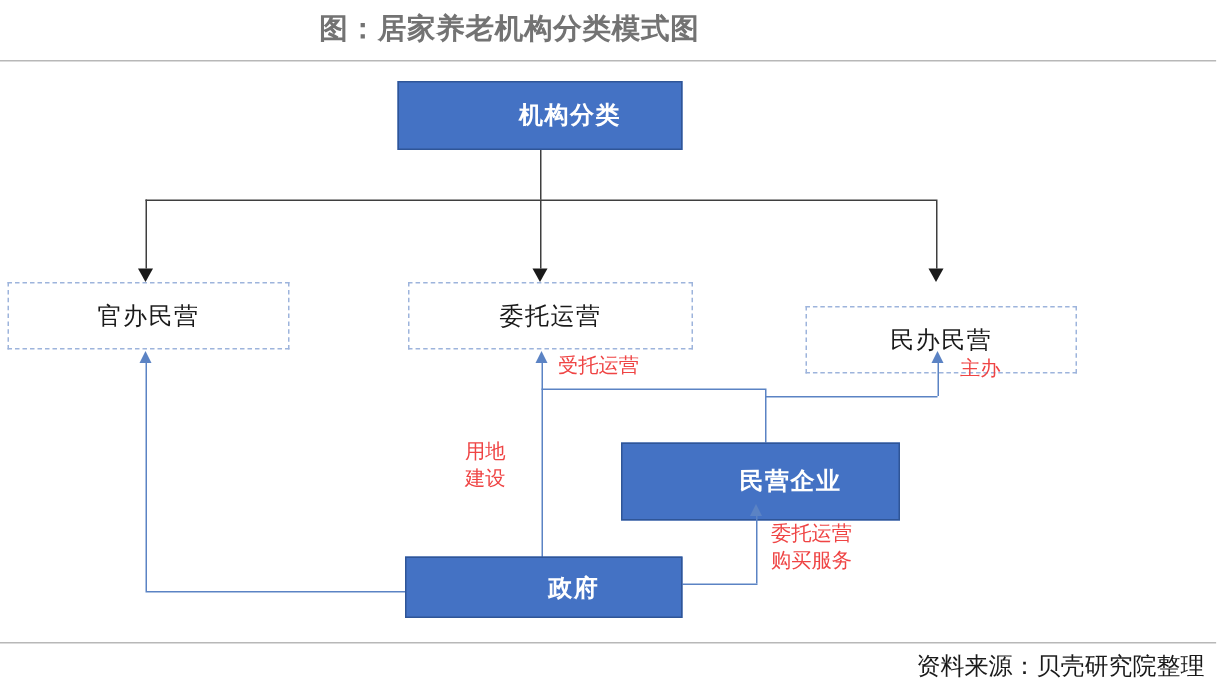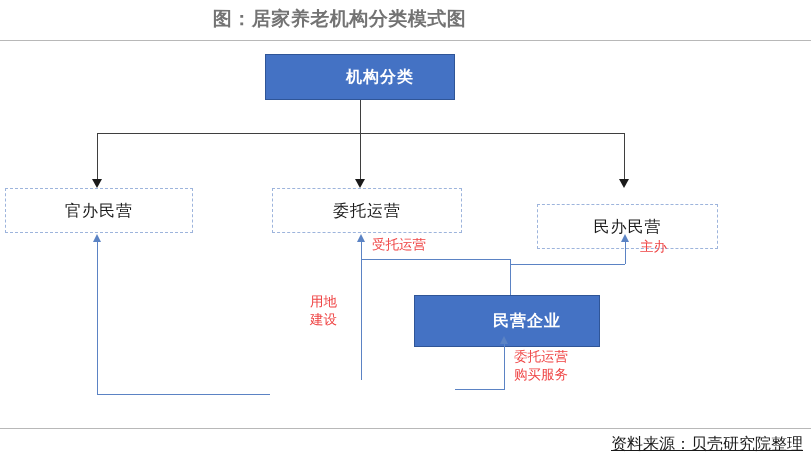--- a/index.html
+++ b/index.html
@@ -38,21 +38,20 @@
   }
   .rule.top { top: 40px; }
   .rule.bottom { top: 428px; }
   .source {
     position: absolute;
     right: 8px;
     top: 434px;
     font-family: "DejaVu Serif", "Liberation Serif", serif;
     font-size: 16px;
     color: #1a1a1a;
-    text-decoration: underline;
   }
 
   .node {
     position: absolute;
     box-sizing: border-box;
     display: flex;
     align-items: center;
     justify-content: center;
     font-size: 16px;
     line-height: 1.2;
@@ -154,17 +153,18 @@
   <div class="edge-label" style="left:640px; top:237px;text-align:center;">主办</div>
 
   <div class="node solid" style="left:414px; top:295px; width:186px; height:52px;">民营企业</div>
 
   <div class="edge v blue" style="left:504px; top:344px; height:45px;"></div>
   <div class="edge h blue" style="left:455px; top:389px; width:50px;"></div>
   <div class="arrow up-blue" style="left:500px; top:336px;"></div>
   <div class="edge-label" style="left:514px; top:347px;">委托运营
 购买服务</div>
 
+  <div class="node solid" style="left:270px; top:371px; width:185px; height:41px;">政府</div>
 
   <div class="rule bottom"></div>
   <div class="source">资料来源：贝壳研究院整理</div>
 
 </div>
 
 </body></html>

